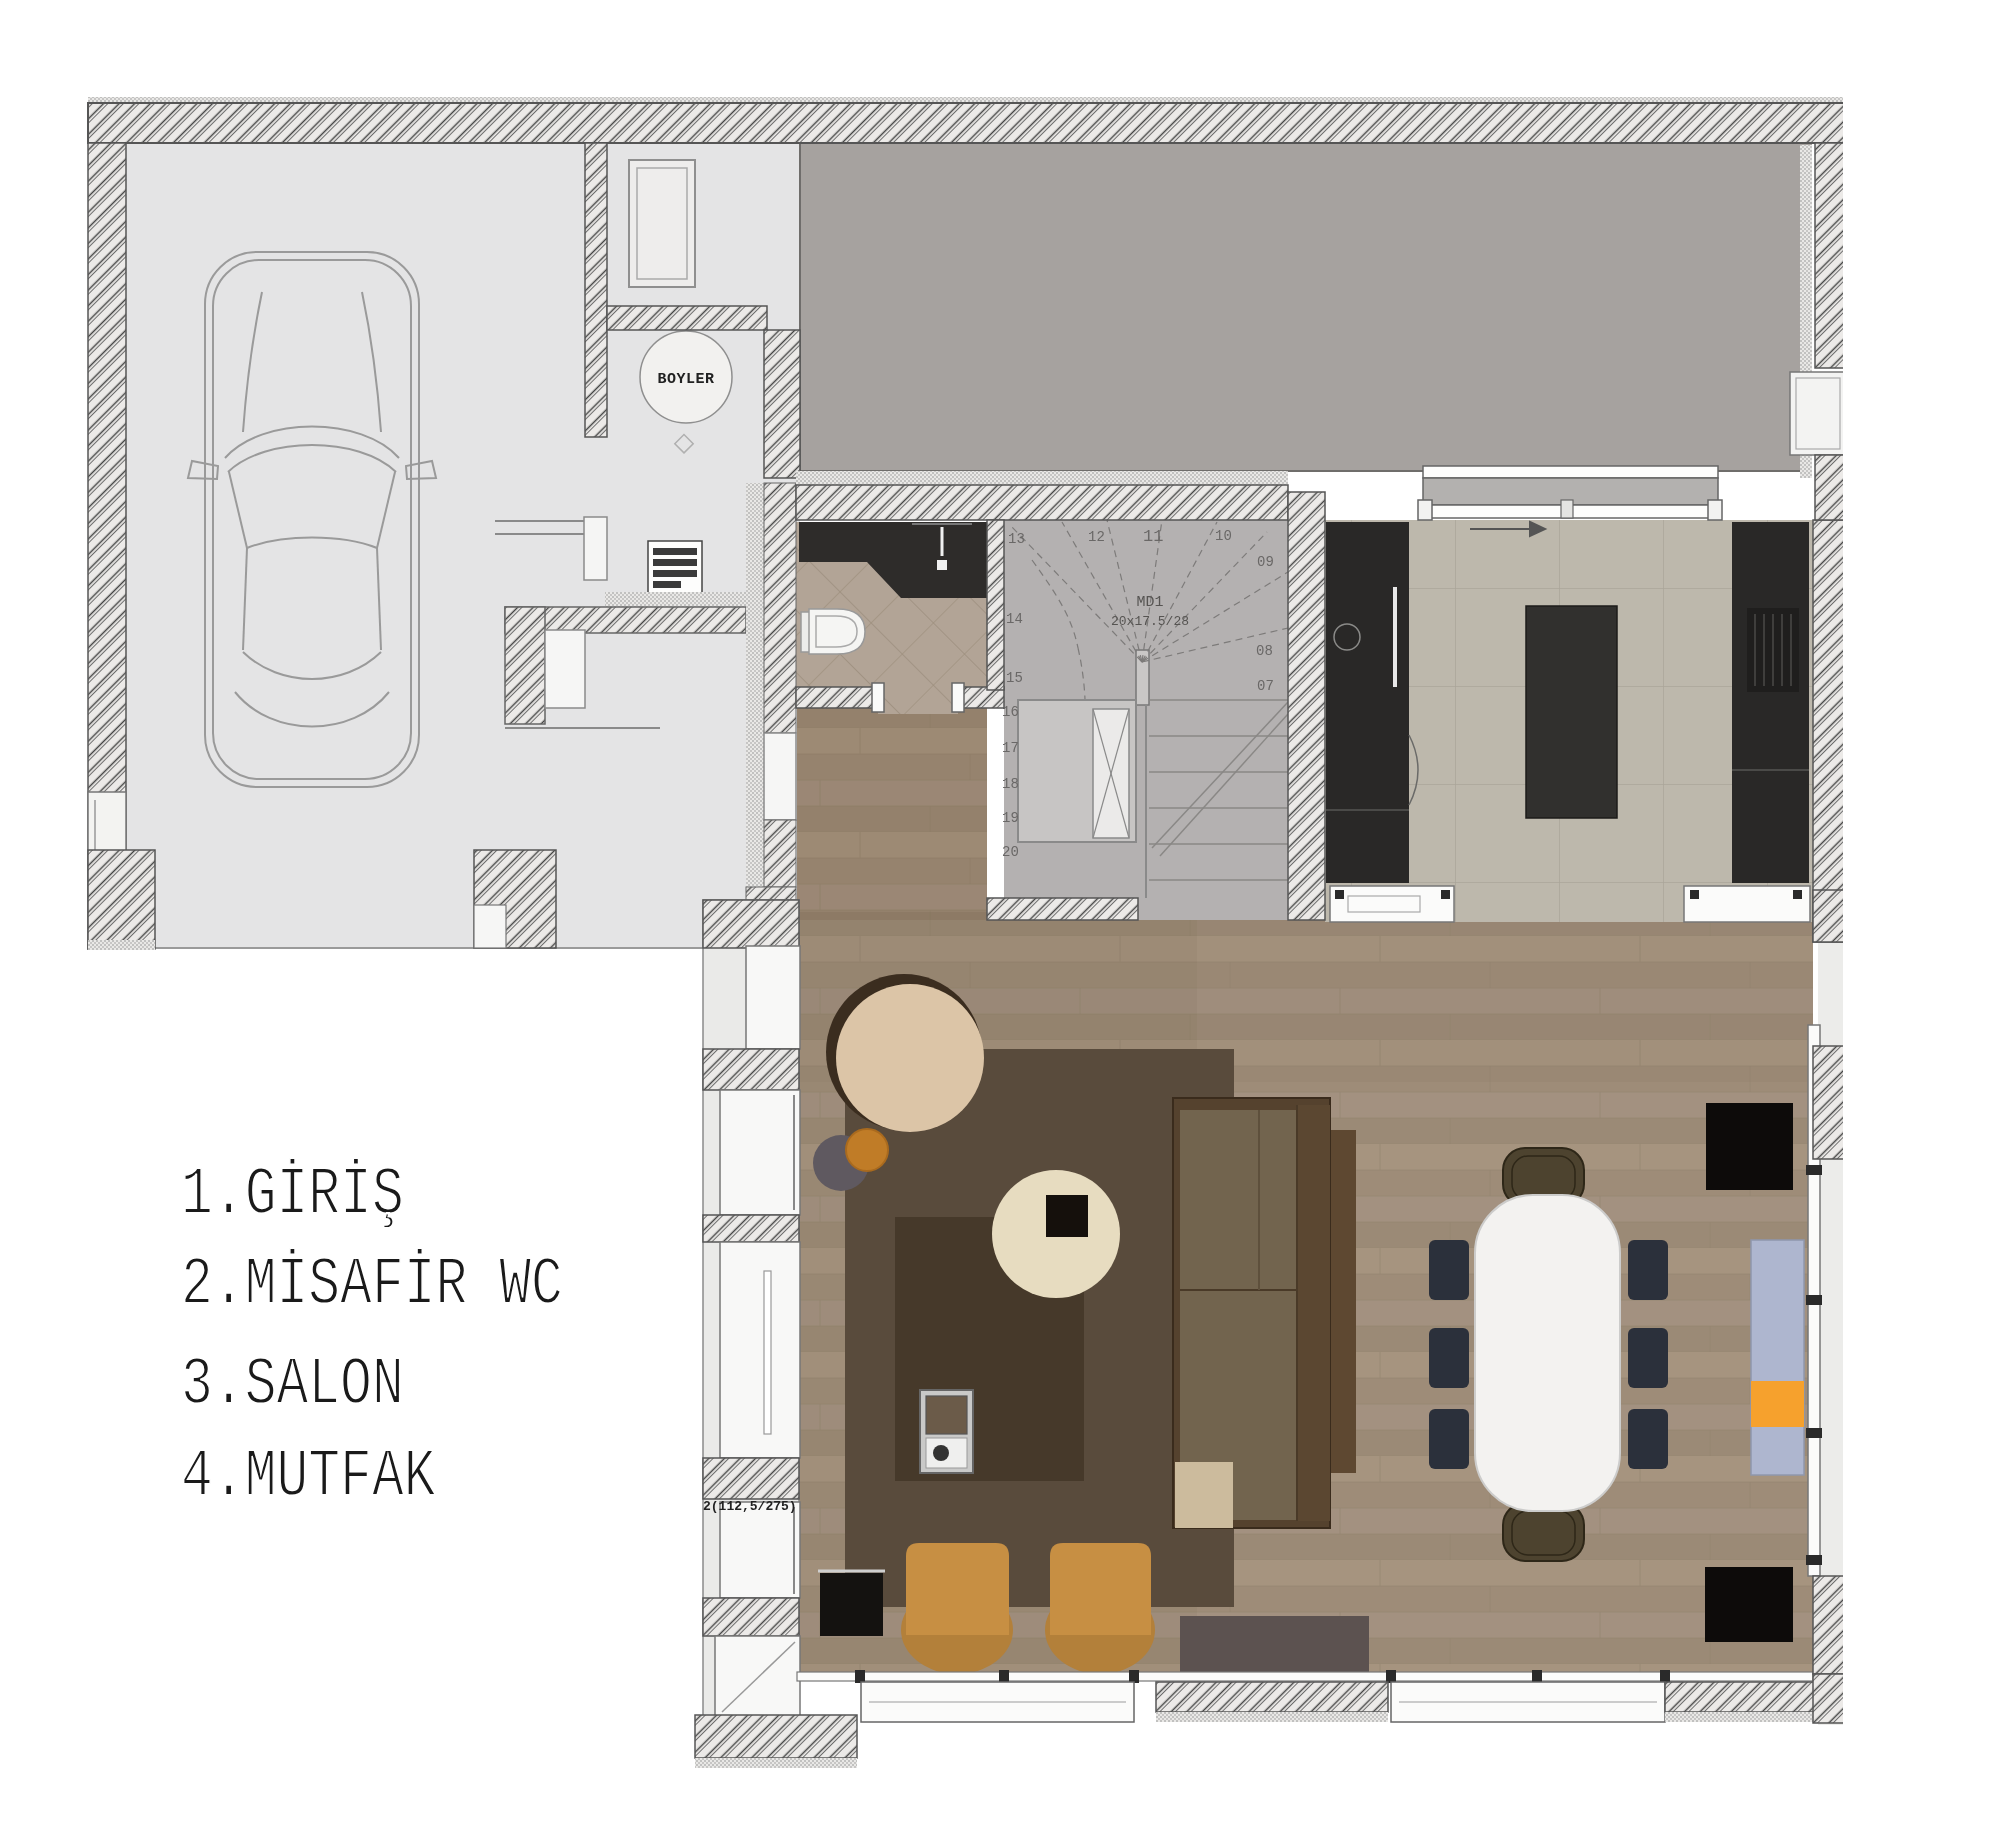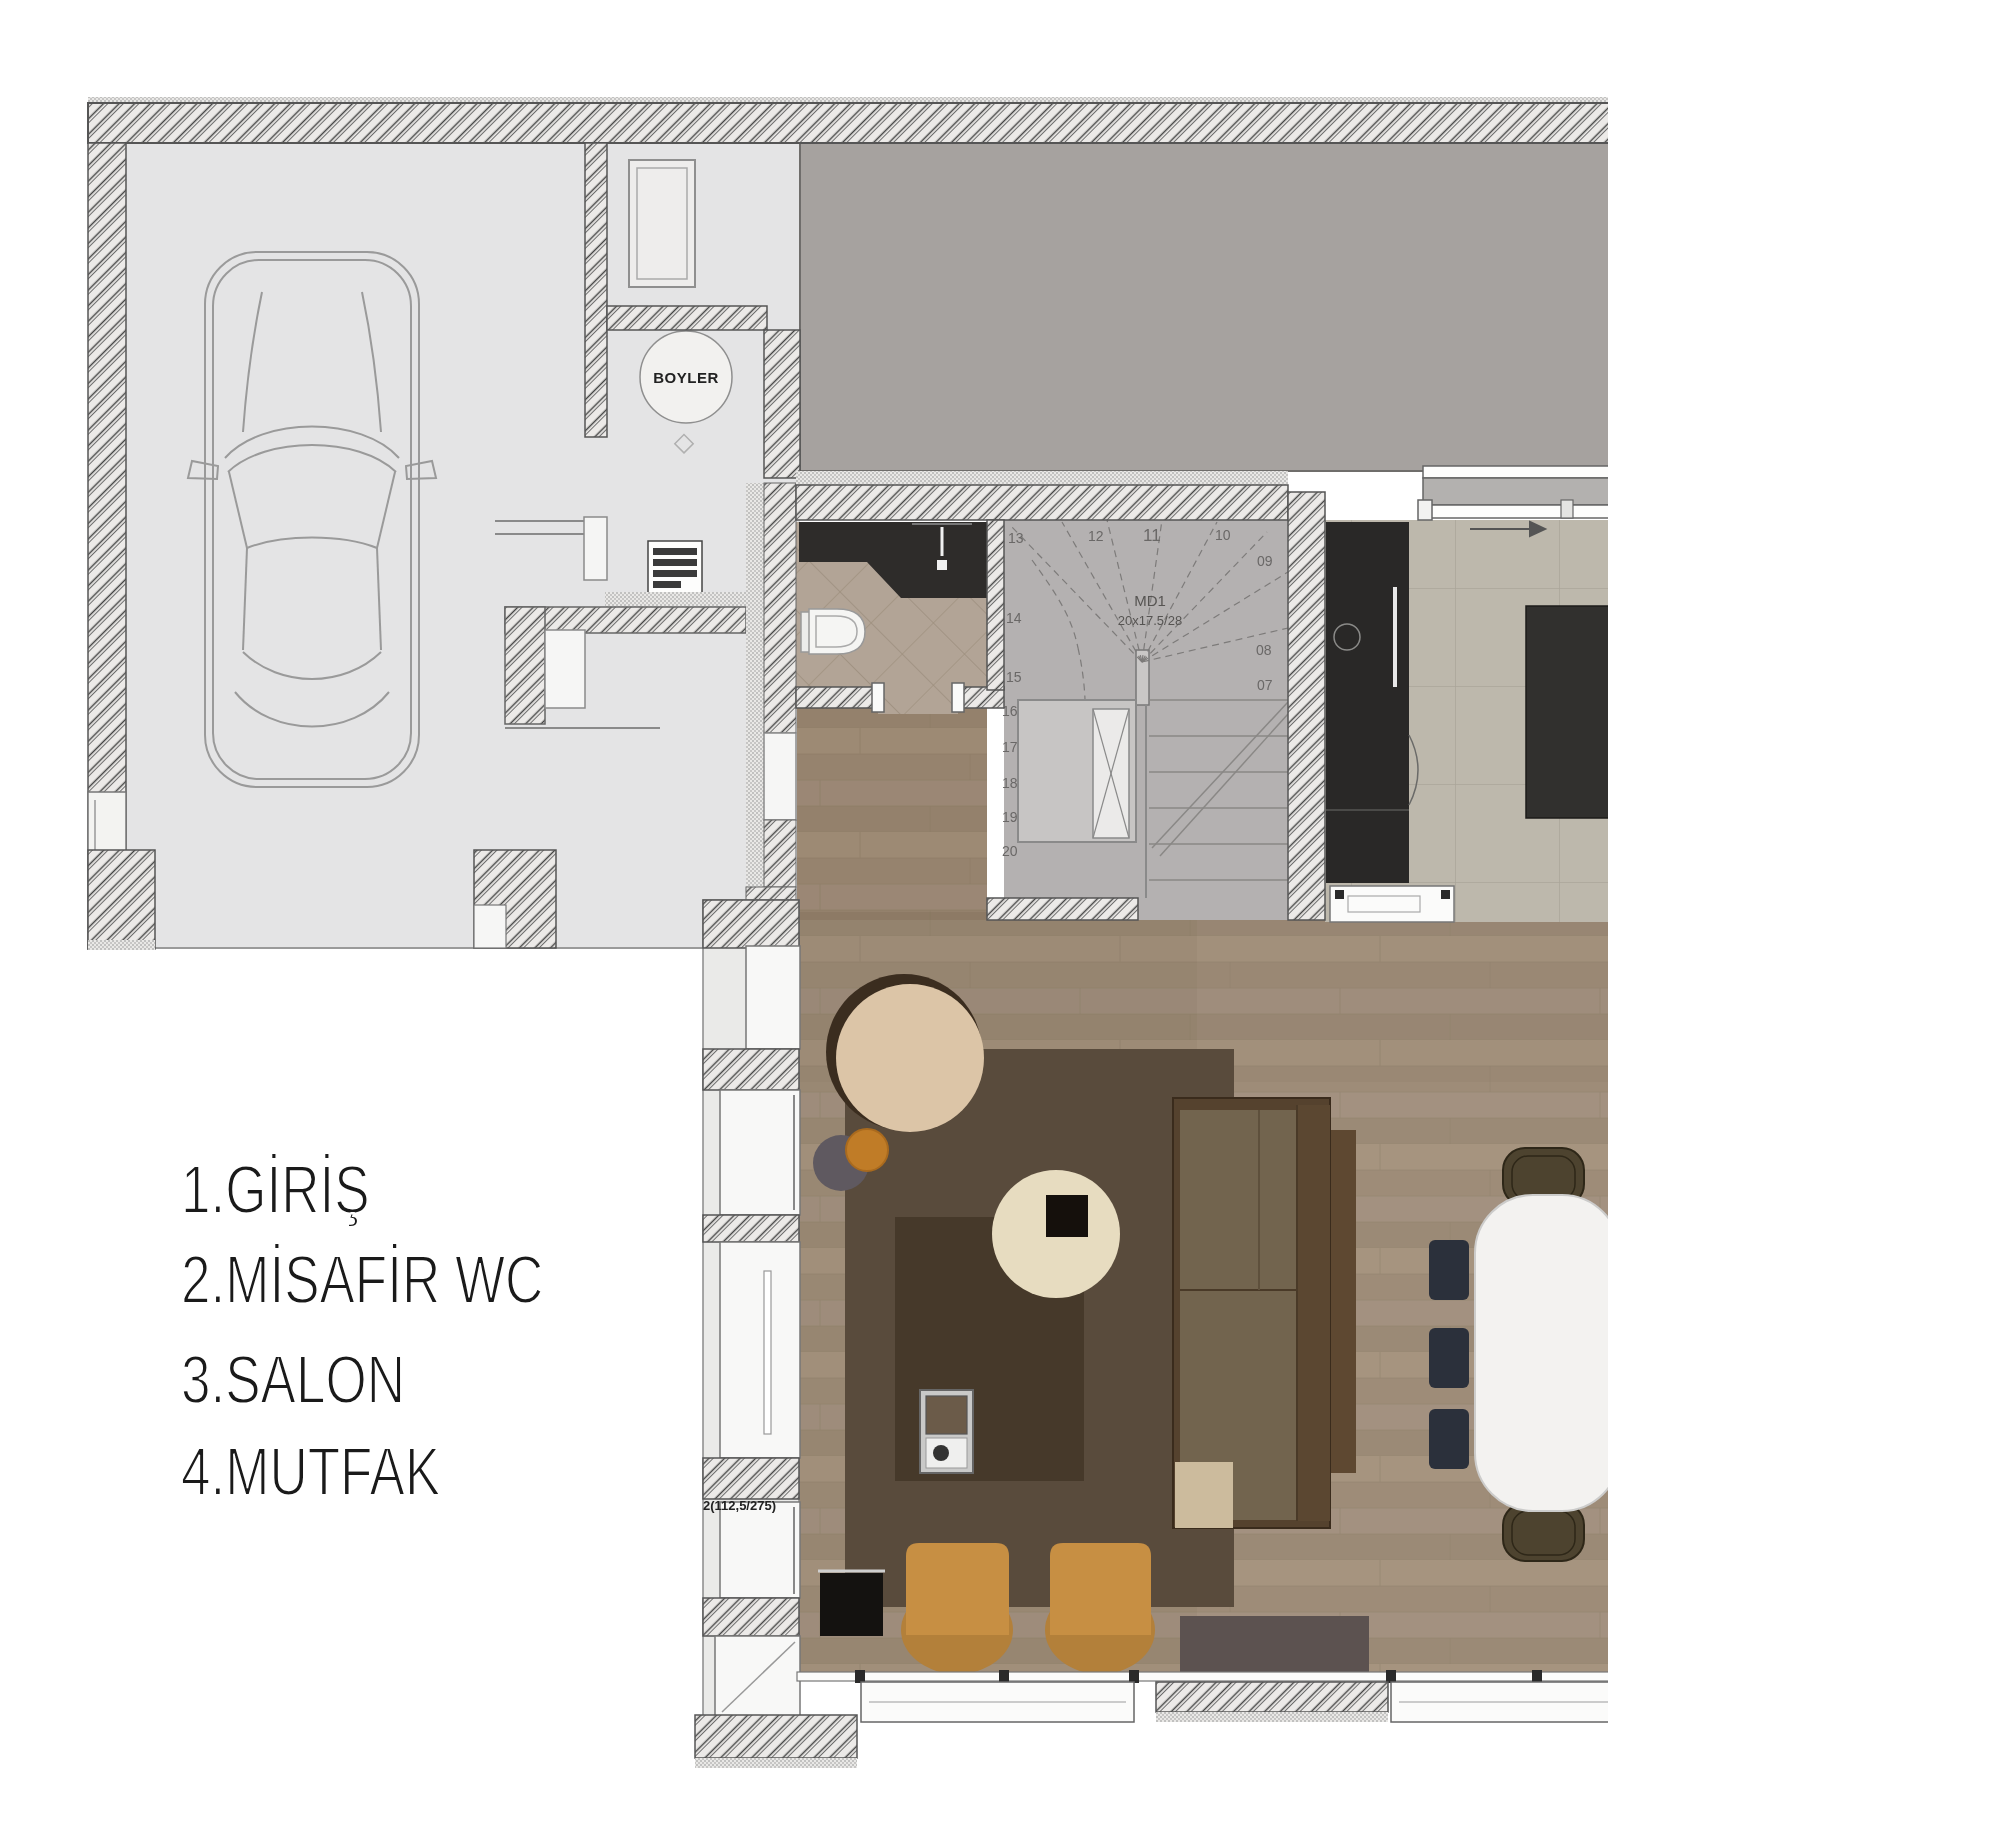--- a/index.html
+++ b/index.html
@@ -1,16 +1,16 @@
 <!DOCTYPE html>
 <html><head>
 <meta charset="utf-8">
 <style>
 html,body{margin:0;padding:0;background:#ffffff;}
-#plan{position:relative;width:1608px;height:1827px;font-family:Liberation Sans, sans-serif;background:#ffffff;overflow:hidden;}
+#plan{position:relative;width:1843px;height:1827px;font-family:Liberation Mono, monospace;background:#ffffff;overflow:hidden;}
 svg{position:absolute;top:0;left:0;display:block;}
 </style>
 </head>
 <body>
 <div id="plan">
 <svg width="2000" height="1827" viewBox="0 0 2000 1827">
 <defs>
 <pattern id="hat" width="11" height="11" patternUnits="userSpaceOnUse" patternTransform="rotate(45)">
 <rect width="11" height="11" fill="#eceae8"></rect>
 <line x1="3.5" y1="0" x2="3.5" y2="11" stroke="#454545" stroke-width="1.5"></line>

